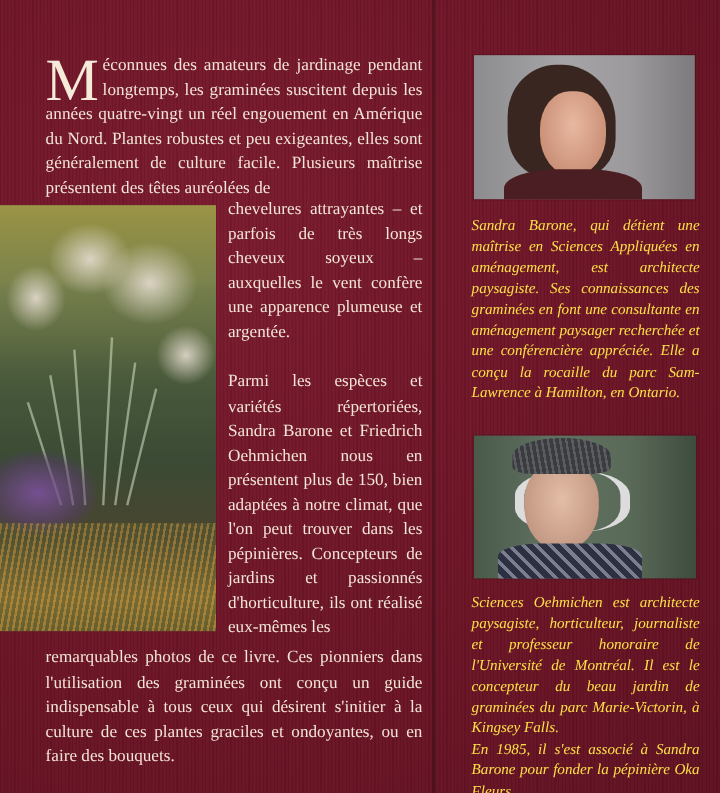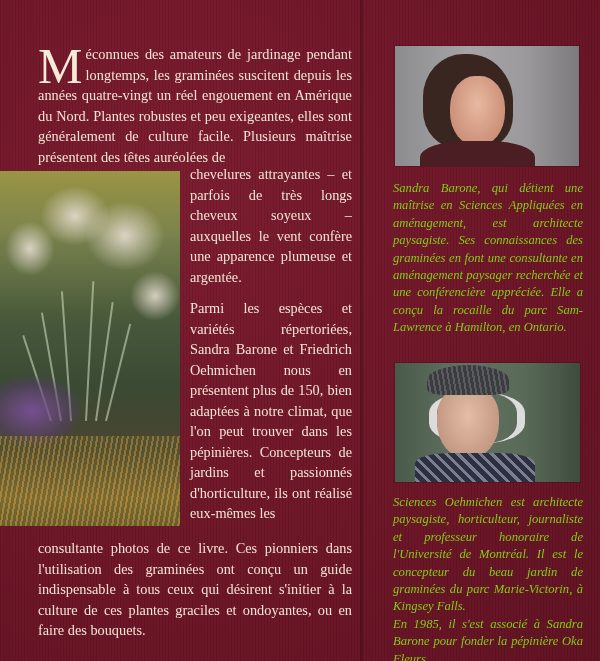--- a/index.html
+++ b/index.html
@@ -25,21 +25,21 @@
   }
   .dropcap {
     float: left; font-size: 50px; line-height: 38px; margin: 3px 3px 0 0;
     color: #f6ead9; font-family: "Liberation Serif", "DejaVu Serif", serif;
   }
   .wrap {
     position: absolute; left: 190px; top: 164px; width: 162px;
     font-size: 14.3px; line-height: 20.5px; text-align: justify;
   }
   .wrap p { margin: 0; }
-  .wrap .p2 { margin-top: 11px; }
+  .wrap .p2 { margin-top: 21px; }
   .tail {
     position: absolute; left: 38px; top: 538px; width: 314px;
     font-size: 14.3px; line-height: 20.5px; text-align: justify;
   }
 
   
   .garden {
     position: absolute; left: 0; top: 171px; width: 180px; height: 355px;
     overflow: hidden;
     background:
@@ -103,21 +103,21 @@
     border-left: 8px solid #dcdcdc; border-right: 8px solid #dcdcdc; border-radius: 40%;
   }
   .photo-friedrich .scarf {
     position: absolute; left: 20px; top: 90px; width: 120px; height: 35px;
     background: repeating-linear-gradient(45deg, #2c3040 0 5px, #7a7e90 5px 8px);
     border-radius: 30% 30% 0 0;
   }
   .caption {
     position: absolute; left: 393px; width: 190px;
     font-style: italic; font-size: 12.6px; line-height: 17.4px; text-align: justify;
-    color: #84cc16;
+    color: #fde047;
   }
   .caption p { margin: 0; }
   .cap-sandra { top: 180px; }
   .cap-friedrich { top: 494px; }
 </style>
 </head>
 <body>
 
 <div class="fold"></div>
 
@@ -138,21 +138,21 @@
   <div class="blade" style="left:50px;top:160px;height:90px;transform:rotate(-18deg);"></div>
   <div class="purple"></div>
   <div class="gold"></div>
 </div>
 
 <div class="wrap">
   <p>chevelures attrayantes – et parfois de très longs cheveux soyeux – auxquelles le vent confère une apparence plumeuse et argentée.</p>
   <p class="p2">Parmi les espèces et variétés répertoriées, Sandra Barone et Friedrich Oehmichen nous en présentent plus de 150, bien adaptées à notre climat, que l'on peut trouver dans les pépinières. Concepteurs de jardins et passionnés d'horticulture, ils ont réalisé eux-mêmes les</p>
 </div>
 
-<div class="tail">consultante photos de ce livre. Ces pionniers dans l'utilisation des graminées ont conçu un guide indispensable à tous ceux qui désirent s'initier à la culture de ces plantes graciles et ondoyantes, ou en faire des bouquets.</div>
+<div class="tail">remarquables photos de ce livre. Ces pionniers dans l'utilisation des graminées ont conçu un guide indispensable à tous ceux qui désirent s'initier à la culture de ces plantes graciles et ondoyantes, ou en faire des bouquets.</div>
 
 <div class="photo photo-sandra" title="Portrait of Sandra Barone">
   <div class="hair"></div>
   <div class="face"></div>
   <div class="scarf"></div>
 </div>
 <div class="caption cap-sandra">
   <p>Sandra Barone, qui détient une maîtrise en Sciences Appliquées en aménagement, est architecte paysagiste. Ses connaissances des graminées en font une consultante en aménagement paysager recherchée et une conférencière appréciée. Elle a conçu la rocaille du parc Sam-Lawrence à Hamilton, en Ontario.</p>
 </div>
 

